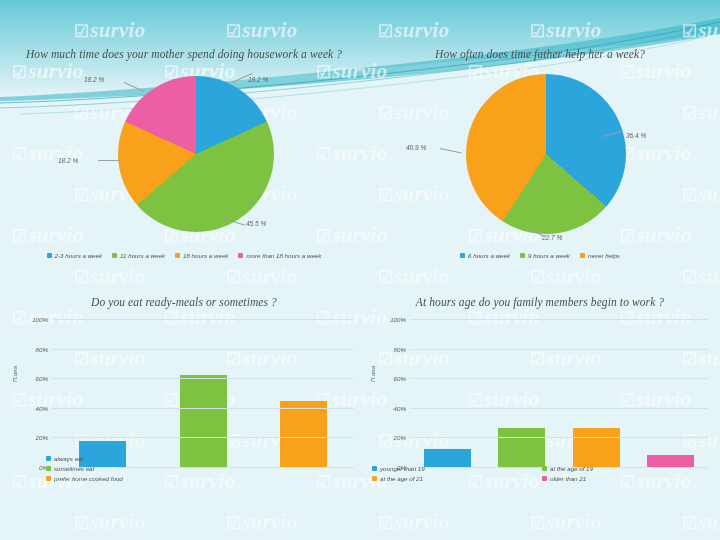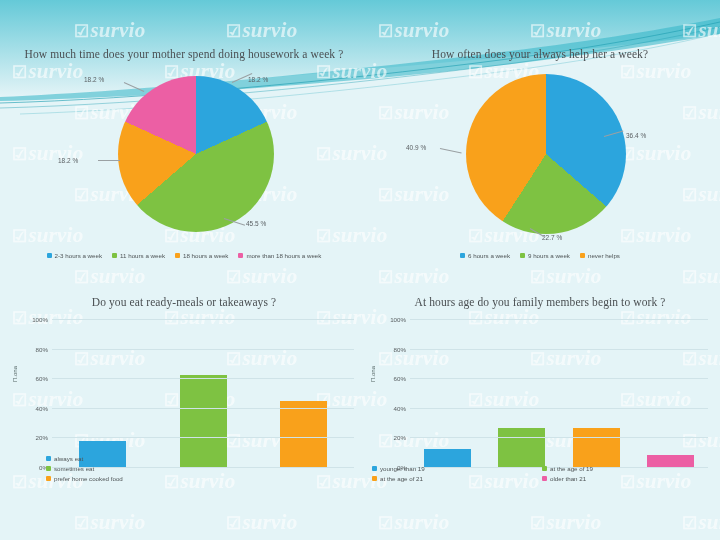--- a/index.html
+++ b/index.html
@@ -31,21 +31,21 @@
     font-weight: bold;
     font-size: 21px;
     color: #ffffff;
     opacity: .62;
     white-space: nowrap;
     letter-spacing: .2px;
   }
   .wm .tick { font-style: normal; font-size: 17px; margin-right: 1px; }
 
   
-  .quad { position: absolute; z-index: 8; }
+  .quad { position: absolute; z-index: 8; font-style: italic; }
   #q1 { left: 6px;   top: 46px;  width: 356px; height: 242px; }
   #q2 { left: 364px; top: 46px;  width: 352px; height: 242px; }
   #q3 { left: 6px;   top: 294px; width: 356px; height: 242px; }
   #q4 { left: 364px; top: 294px; width: 352px; height: 242px; }
 
   .chart-title {
     text-align: center;
     font-size: 11.5px;
     color: #4a4f52;
     font-family: "Liberation Serif", serif;
@@ -253,21 +253,21 @@
           <span>18 hours a week</span>
         </div>
         <div class="lg-item">
           <span class="lg-dot" style="background: rgb(236, 95, 164);"></span>
           <span>more than 18 hours a week</span>
         </div>
       </div>
   </div>
 
   <div class="quad" id="q2">
-    <div class="chart-title">How often does your always help her a week?</div>
+    <div class="chart-title">How often does time father help her a week?</div>
     <div class="pie-wrap">
       <div class="pie" id="pie2" style="background: conic-gradient(rgb(44, 165, 221) 0deg, rgb(44, 165, 221) 131.04deg, rgb(126, 194, 66) 131.04deg, rgb(126, 194, 66) 212.76deg, rgb(249, 161, 27) 212.76deg, rgb(249, 161, 27) 360deg);"></div>
       <div class="pct" style="left:262px; top:70px;">36.4 %</div>
       <div class="pct" style="left:42px; top:82px;">40.9 %</div>
       <div class="pct" style="left:178px; top:172px;">22.7 %</div>
       <div class="leader" style="left:240px; top:74px; width:20px; transform:rotate(-16deg);"></div>
       <div class="leader" style="left:76px; top:86px; width:22px; transform:rotate(12deg);"></div>
       <div class="leader" style="left:166px; top:166px; width:16px; transform:rotate(30deg);"></div>
     </div>
     <div class="pie-legend">
@@ -280,21 +280,21 @@
           <span>9 hours a week</span>
         </div>
         <div class="lg-item">
           <span class="lg-dot" style="background: rgb(249, 161, 27);"></span>
           <span>never helps</span>
         </div>
       </div>
   </div>
 
   <div class="quad" id="q3">
-    <div class="chart-title">Do you eat ready-meals or takeaways ?</div>
+    <div class="chart-title">Do you eat ready-meals or sometimes ?</div>
     <div class="bar-area">
       <div class="ylabel">Π.ona</div>
       <div class="plot">
         <div class="bars">
             <div class="bar-slot">
               <div class="bar" style="height: 18%; background: rgb(44, 165, 221);"></div>
             </div>
             <div class="bar-slot">
               <div class="bar" style="height: 63%; background: rgb(126, 194, 66);"></div>
             </div>

